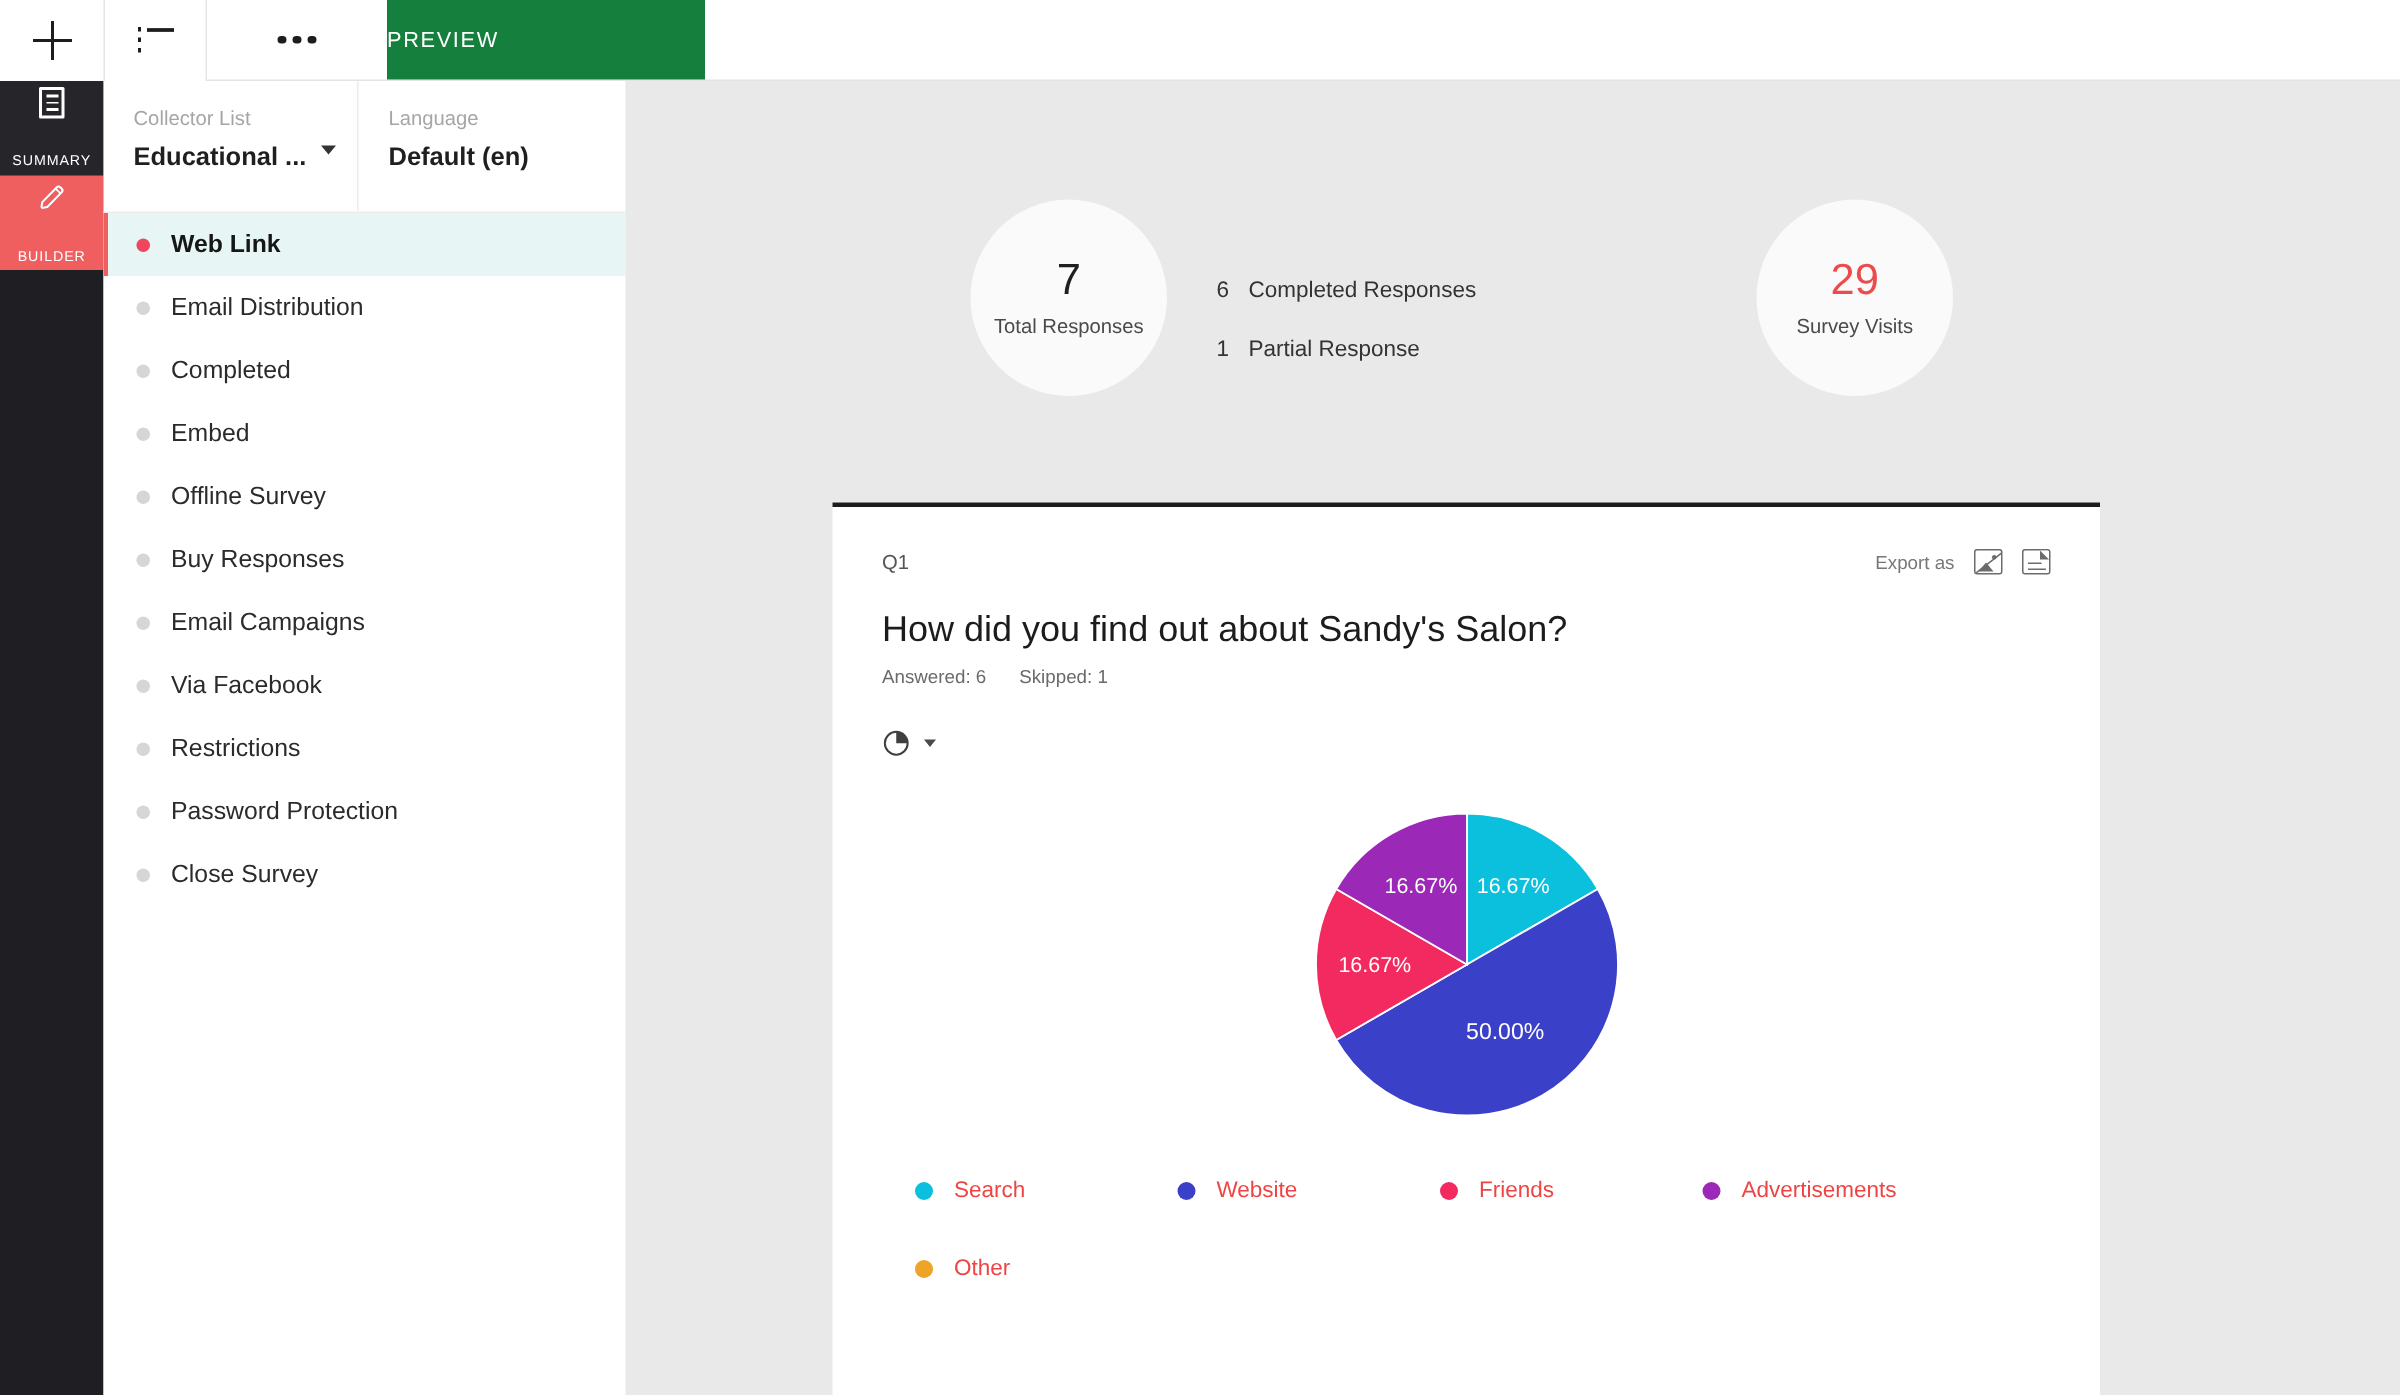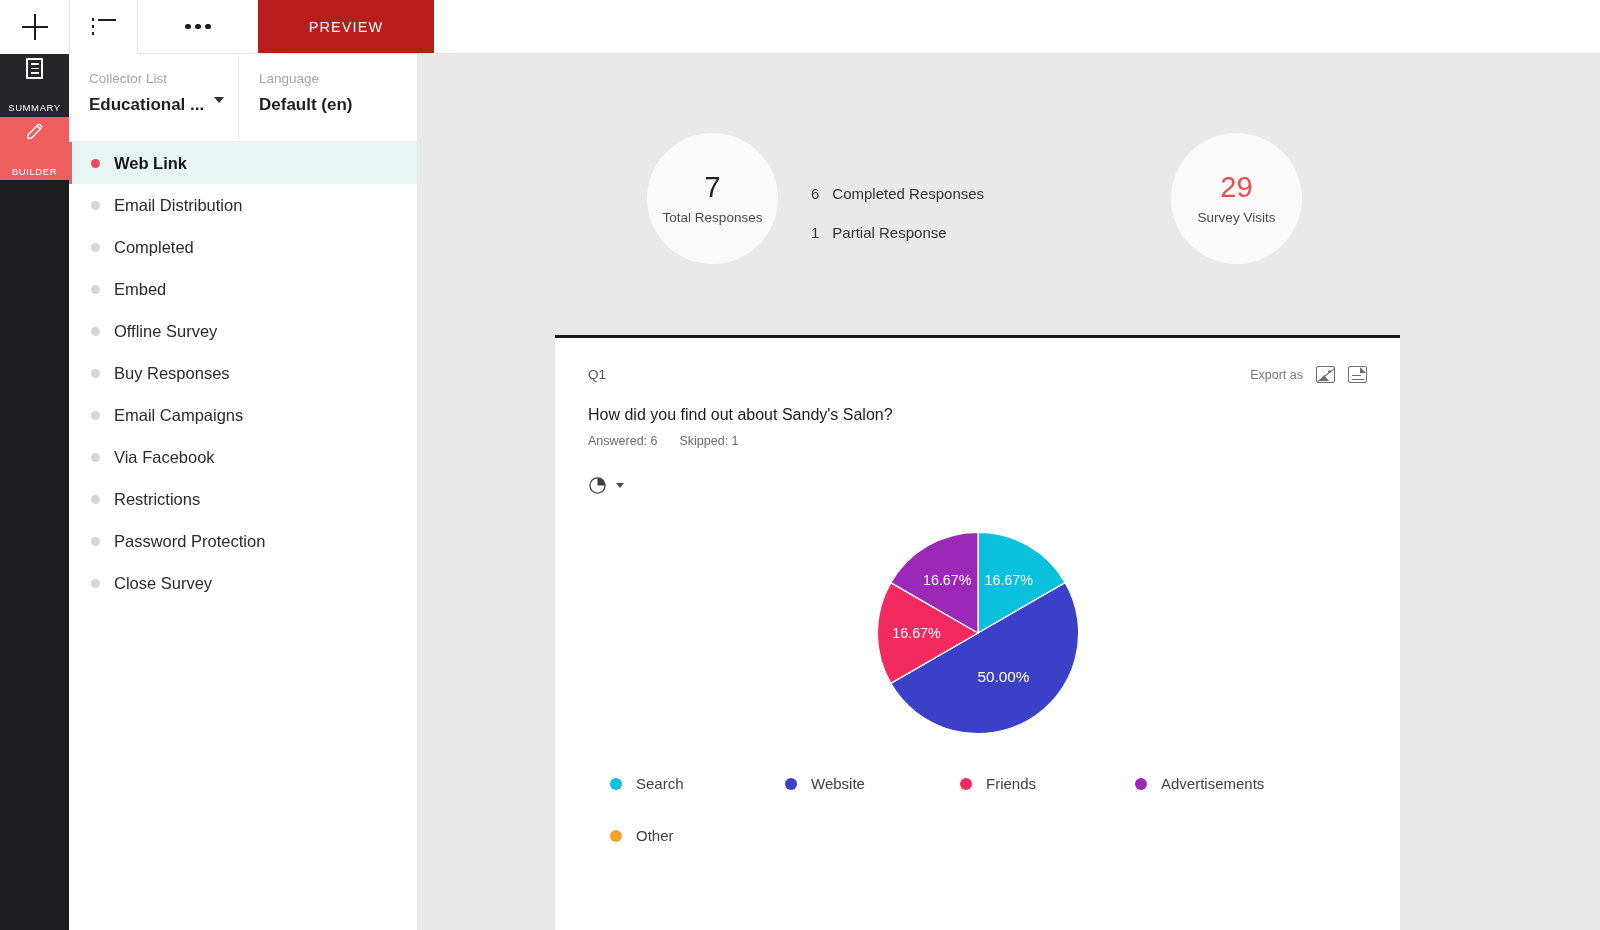--- a/index.html
+++ b/index.html
@@ -59,22 +59,22 @@
     height: 3px; background: #111;
   }
 
   .tb-right { display: flex; align-items: stretch; }
   .dots-btn {
     width: 120px; display: flex; align-items: center; justify-content: center;
     gap: 4.5px;
   }
   .dots-btn span { width: 5.5px; height: 5.5px; border-radius: 50%; background: #1d1d1d; }
   .preview-btn {
-    width: 176px; display: flex; align-items: center; justify-content: center;
-    background: #b91c1c; color: #fff; font-size: 14.5px; letter-spacing: 1.1px;
+    width: 212px; display: flex; align-items: center; 
+    background: #15803d; color: #fff; font-size: 14.5px; letter-spacing: 1.1px;
   }
 
   
   .rail {
     position: absolute; top: 54px; left: 0; width: 69px; bottom: 0;
     background: #1f1f23;
   }
   .rail-item {
     width: 69px; height: 63px; display: flex; flex-direction: column;
     align-items: center; justify-content: center; gap: 23px;
@@ -171,42 +171,42 @@
   }
   .exp-icon .dot { position: absolute; right: 3px; top: 2.5px; width: 3px; height: 3px; border-radius: 50%; background: #6c6c6c; }
   .exp-icon.pdf .fold {
     position: absolute; right: 0; top: 0; width: 0; height: 0;
     border-top: 6px solid #fff; border-left: 6px solid #6c6c6c;
   }
   .exp-icon.pdf .ln { position: absolute; left: 3px; height: 1.3px; background: #6c6c6c; }
   .exp-icon.pdf .ln:nth-of-type(2) { top: 8px; width: 9px; }
   .exp-icon.pdf .ln:nth-of-type(3) { top: 11.5px; width: 12px; }
 
-  .q-title { font-size: 16px; color: #1c1c1c; margin-top: 23px; font-weight: 400; }
+  .q-title { font-size: 24px; color: #1c1c1c; margin-top: 23px; font-weight: 400; }
   .q-meta { display: flex; gap: 22px; font-size: 12.5px; color: #6a6a6a; margin-top: 10px; }
 
   .chart-toggle { display: flex; align-items: center; gap: 9px; margin-top: 28px; }
   .pie-mini { width: 19px; height: 19px; }
   .caret-sm {
     width: 0; height: 0; border-left: 4.5px solid transparent;
     border-right: 4.5px solid transparent; border-top: 5.5px solid #4a4a4a;
   }
 
   .pie-wrap { display: flex; justify-content: center; margin-top: 32px; }
   .pie-svg { width: 212px; height: 212px; }
   .slice-label { font-size: 13.5px; fill: #fff; font-family: "Liberation Sans", sans-serif; }
   .slice-label.big { font-size: 14.5px; }
 
   .legend {
     margin-top: 36px; display: flex; flex-wrap: wrap;
     padding: 0 0 0 22px;
   }
   .legend-item {
     width: 175px; display: flex; align-items: center; gap: 14px;
-    font-size: 15px; color: #404040; margin-bottom: 35px;
+    font-size: 15px; color: #ef4444; margin-bottom: 35px;
   }
   .legend-dot { width: 12px; height: 12px; border-radius: 50%; flex: none; }
 </style>
 </head>
 <body>
 
 <div id="app">
 
   <div class="topbar">
     <div class="tb-icon-btn">

